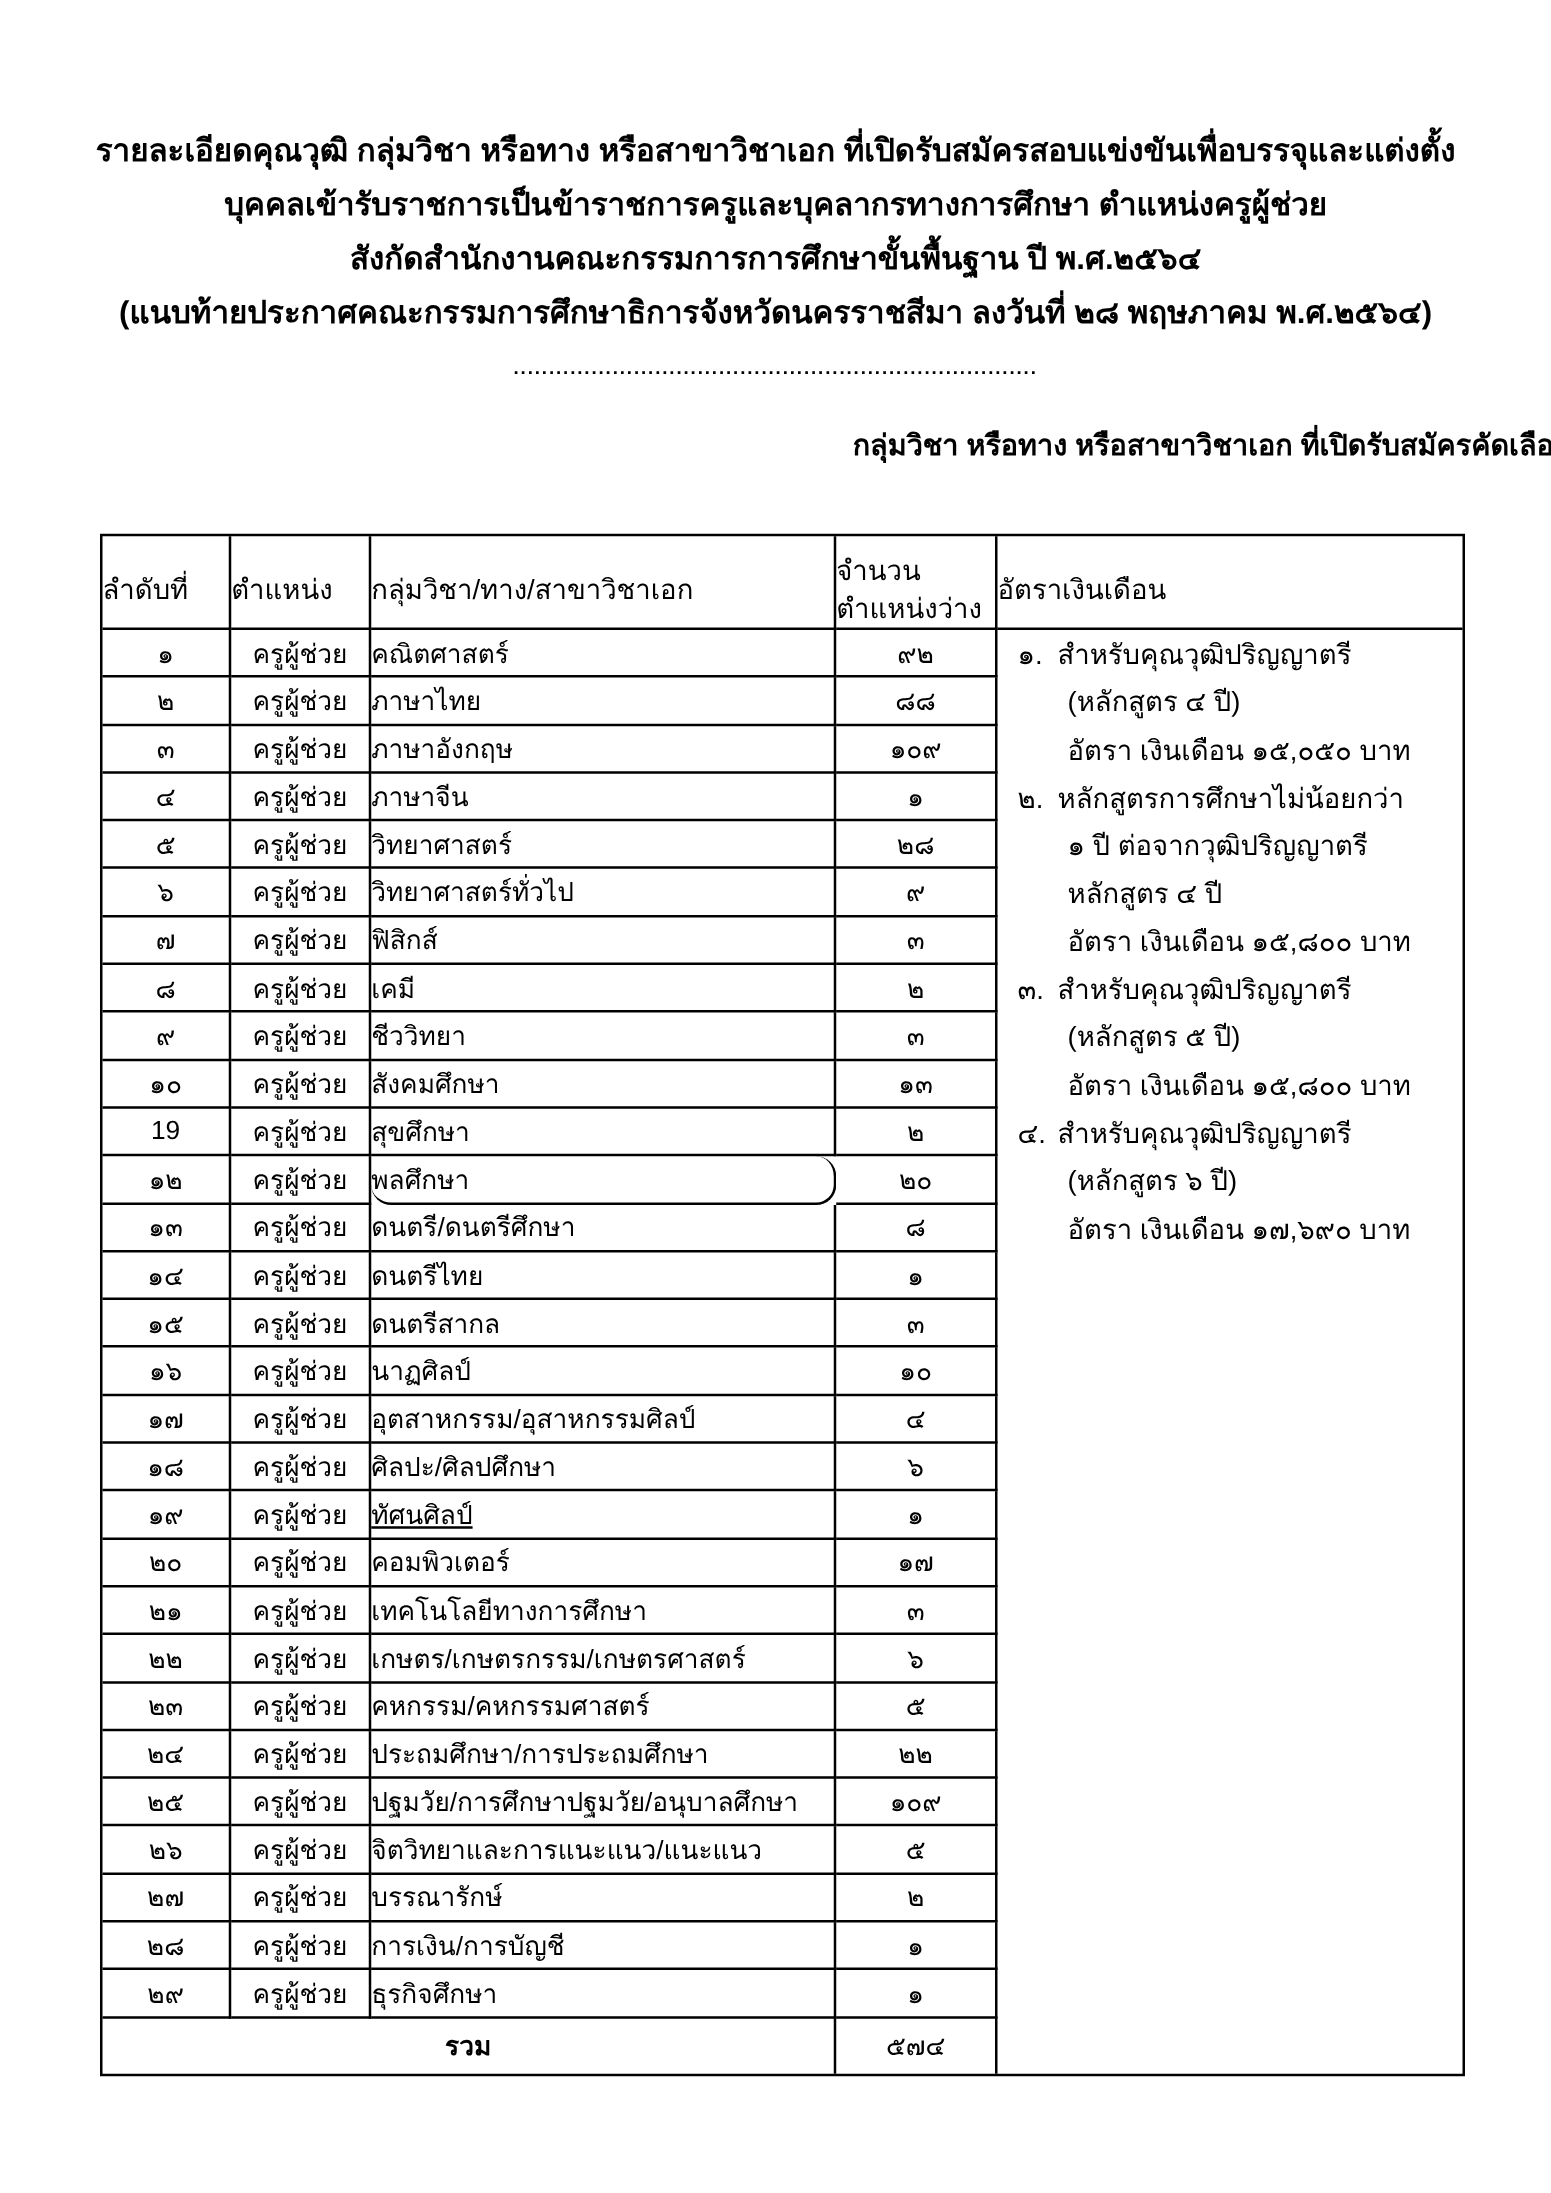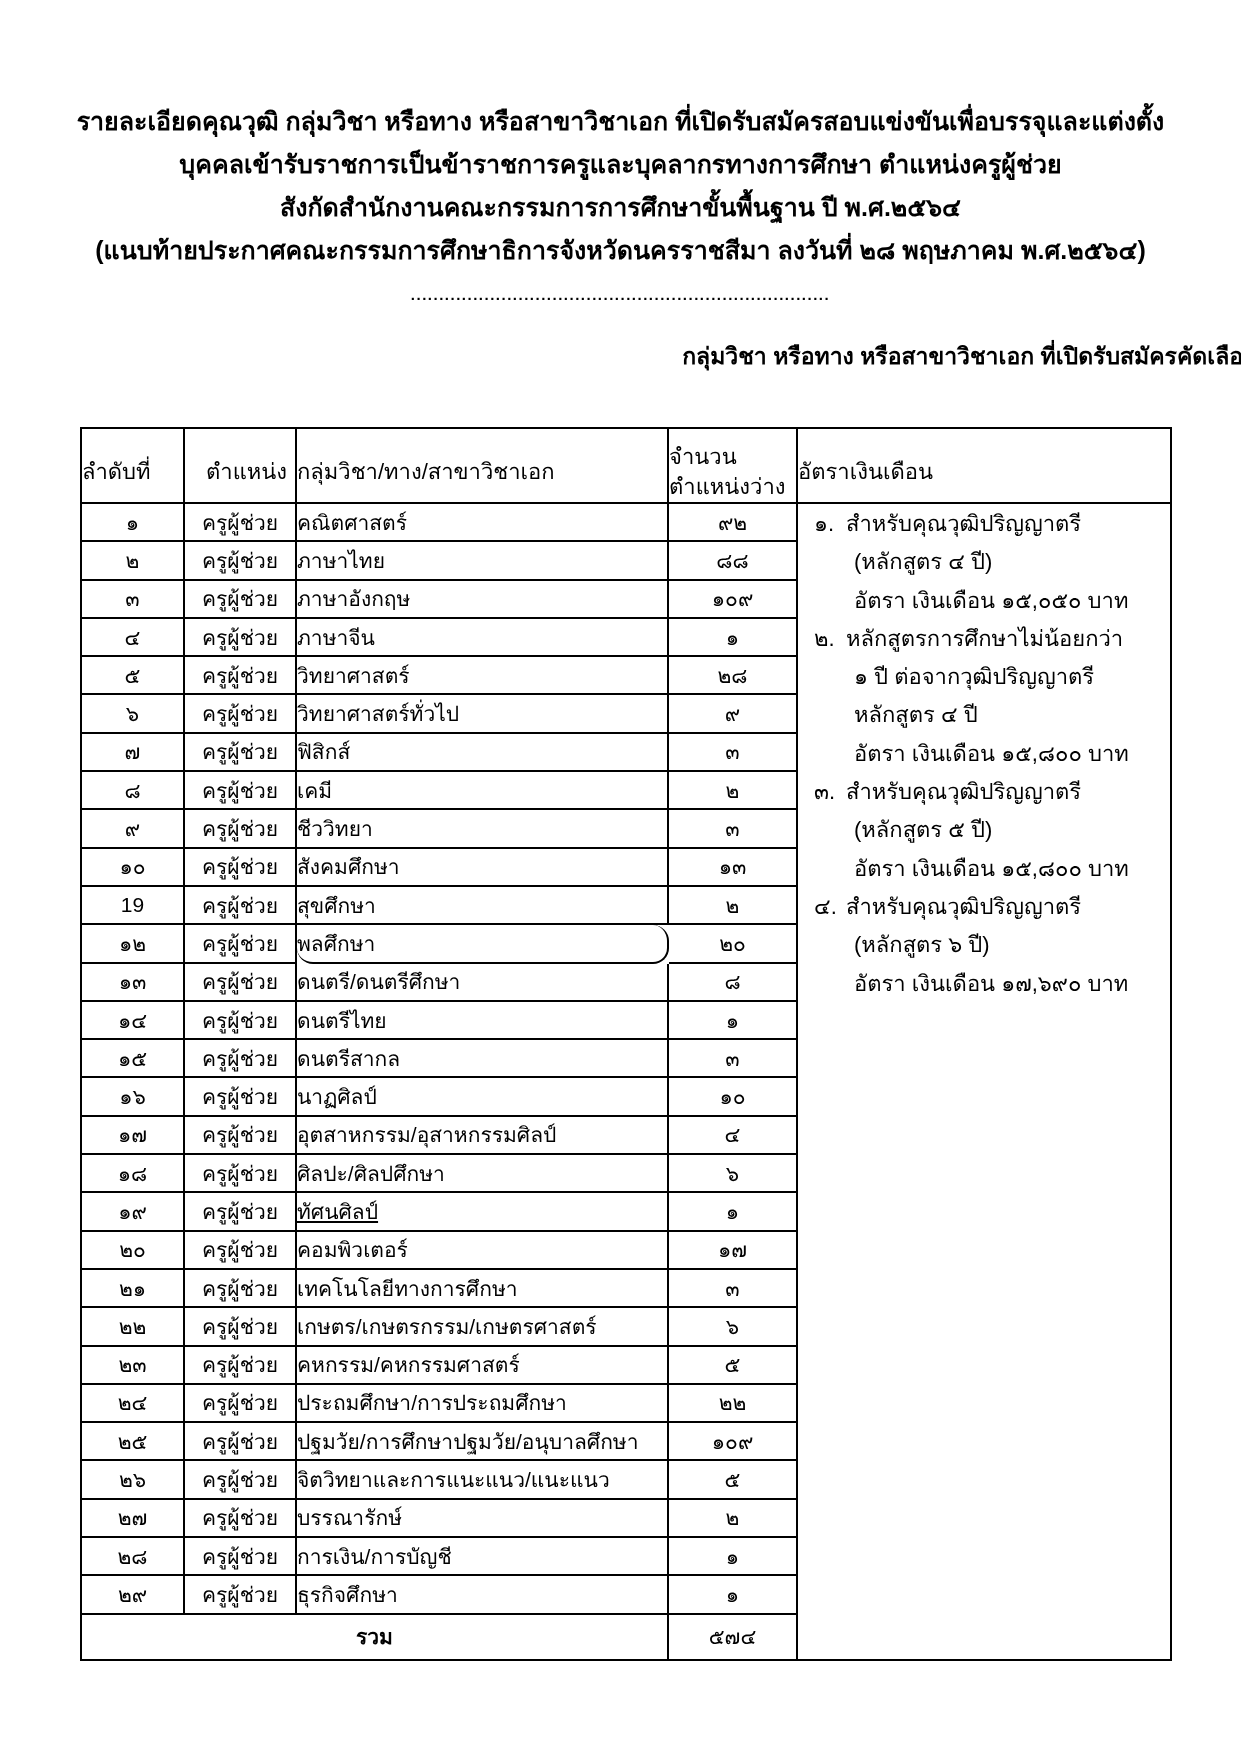--- a/index.html
+++ b/index.html
@@ -34,21 +34,21 @@
   .cell {
     border-right:2px solid #000; border-bottom:2px solid #000;
     display:flex; align-items:center; justify-content:center;
     overflow:visible; white-space:nowrap;
   }
   .th {
     align-items:flex-start; padding-top:12px; font-size:22px;
     flex-direction:column; line-height:30px;
   }
   .h1c { grid-column:1; grid-row:1; }
-  .h2c { grid-column:2; grid-row:1;padding-left:21px; }
+  .h2c { grid-column:2; grid-row:1; }
   .h3c { grid-column:3; grid-row:1; }
   .h4c { grid-column:4; grid-row:1; }
   .h5c { grid-column:5; grid-row:1; border-right:none; }
   .c1 { grid-column:1; }
   .c2 { grid-column:2; }
   .c3 { grid-column:3; justify-content:flex-start; padding-left:0; }
   .c4 { grid-column:4; }
   .salary-cell {
     grid-column:5; grid-row:2 / 32;
     border-right:none; border-bottom:none;

